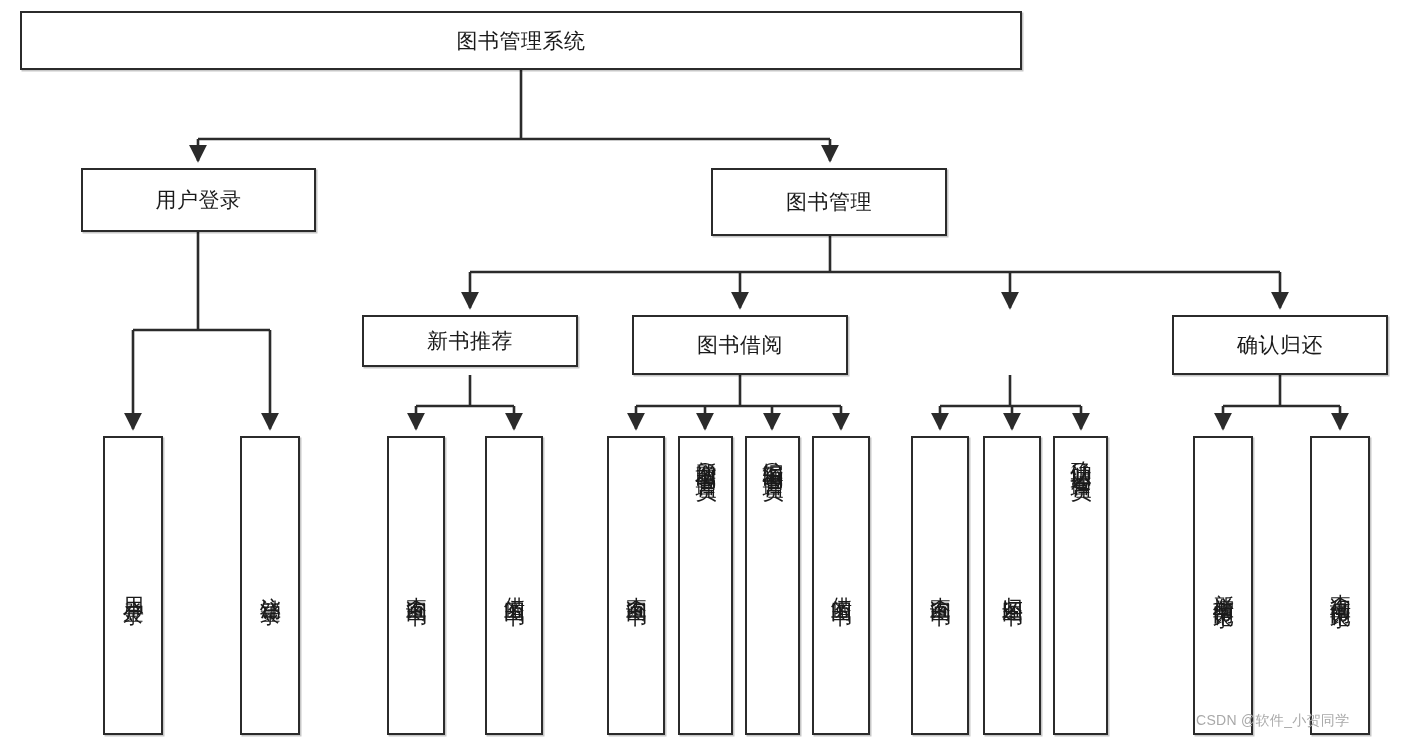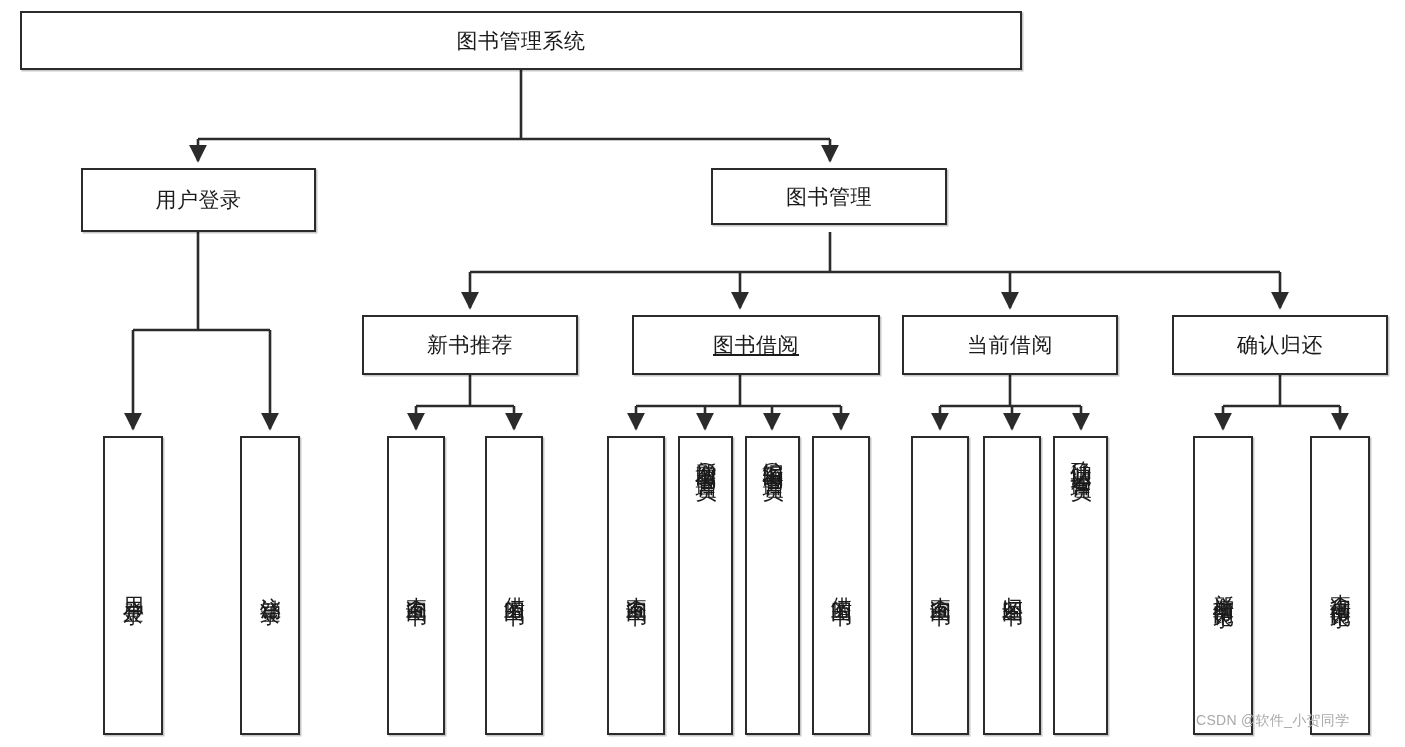--- a/index.html
+++ b/index.html
@@ -127,32 +127,29 @@
     </g>
   </svg>
 
   <div class="node horizontal" style="left: 20px; top: 11px; width: 1002px; height: 59px;">
     <span class="label">图书管理系统</span>
   </div>
 
   <div class="node horizontal" style="left: 81px; top: 168px; width: 235px; height: 64px;">
     <span class="label">用户登录</span>
   </div>
-  <div class="node horizontal" style="left: 711px; top: 168px; width: 236px; height: 57px;">
+  <div class="node horizontal" style="left: 711px; top: 168px; width: 236px; height: 68px;">
     <span class="label">图书管理</span>
   </div>
 
-  <div class="node horizontal" style="left: 362px; top: 315px; width: 216px; height: 60px;">
+  <div class="node horizontal" style="left: 362px; top: 315px; width: 216px; height: 52px;">
     <span class="label">新书推荐</span>
   </div>
-  <div class="node horizontal" style="left: 632px; top: 315px; width: 248px; height: 60px; text-decoration: underline;">
+  <div class="node horizontal" style="left: 632px; top: 315px; width: 216px; height: 60px;">
     <span class="label">图书借阅</span>
-  </div>
-  <div class="node horizontal" style="left: 902px; top: 315px; width: 216px; height: 60px;">
-    <span class="label">当前借阅</span>
   </div>
   <div class="node horizontal" style="left: 1172px; top: 315px; width: 216px; height: 60px;">
     <span class="label">确认归还</span>
   </div>
 
   <div class="node vertical center-text" style="left: 103px; top: 436px; width: 60px; height: 299px;">
     <span class="label">用户登录</span>
   </div>
   <div class="node vertical center-text" style="left: 240px; top: 436px; width: 60px; height: 299px;">
     <span class="label">注销登录</span>

